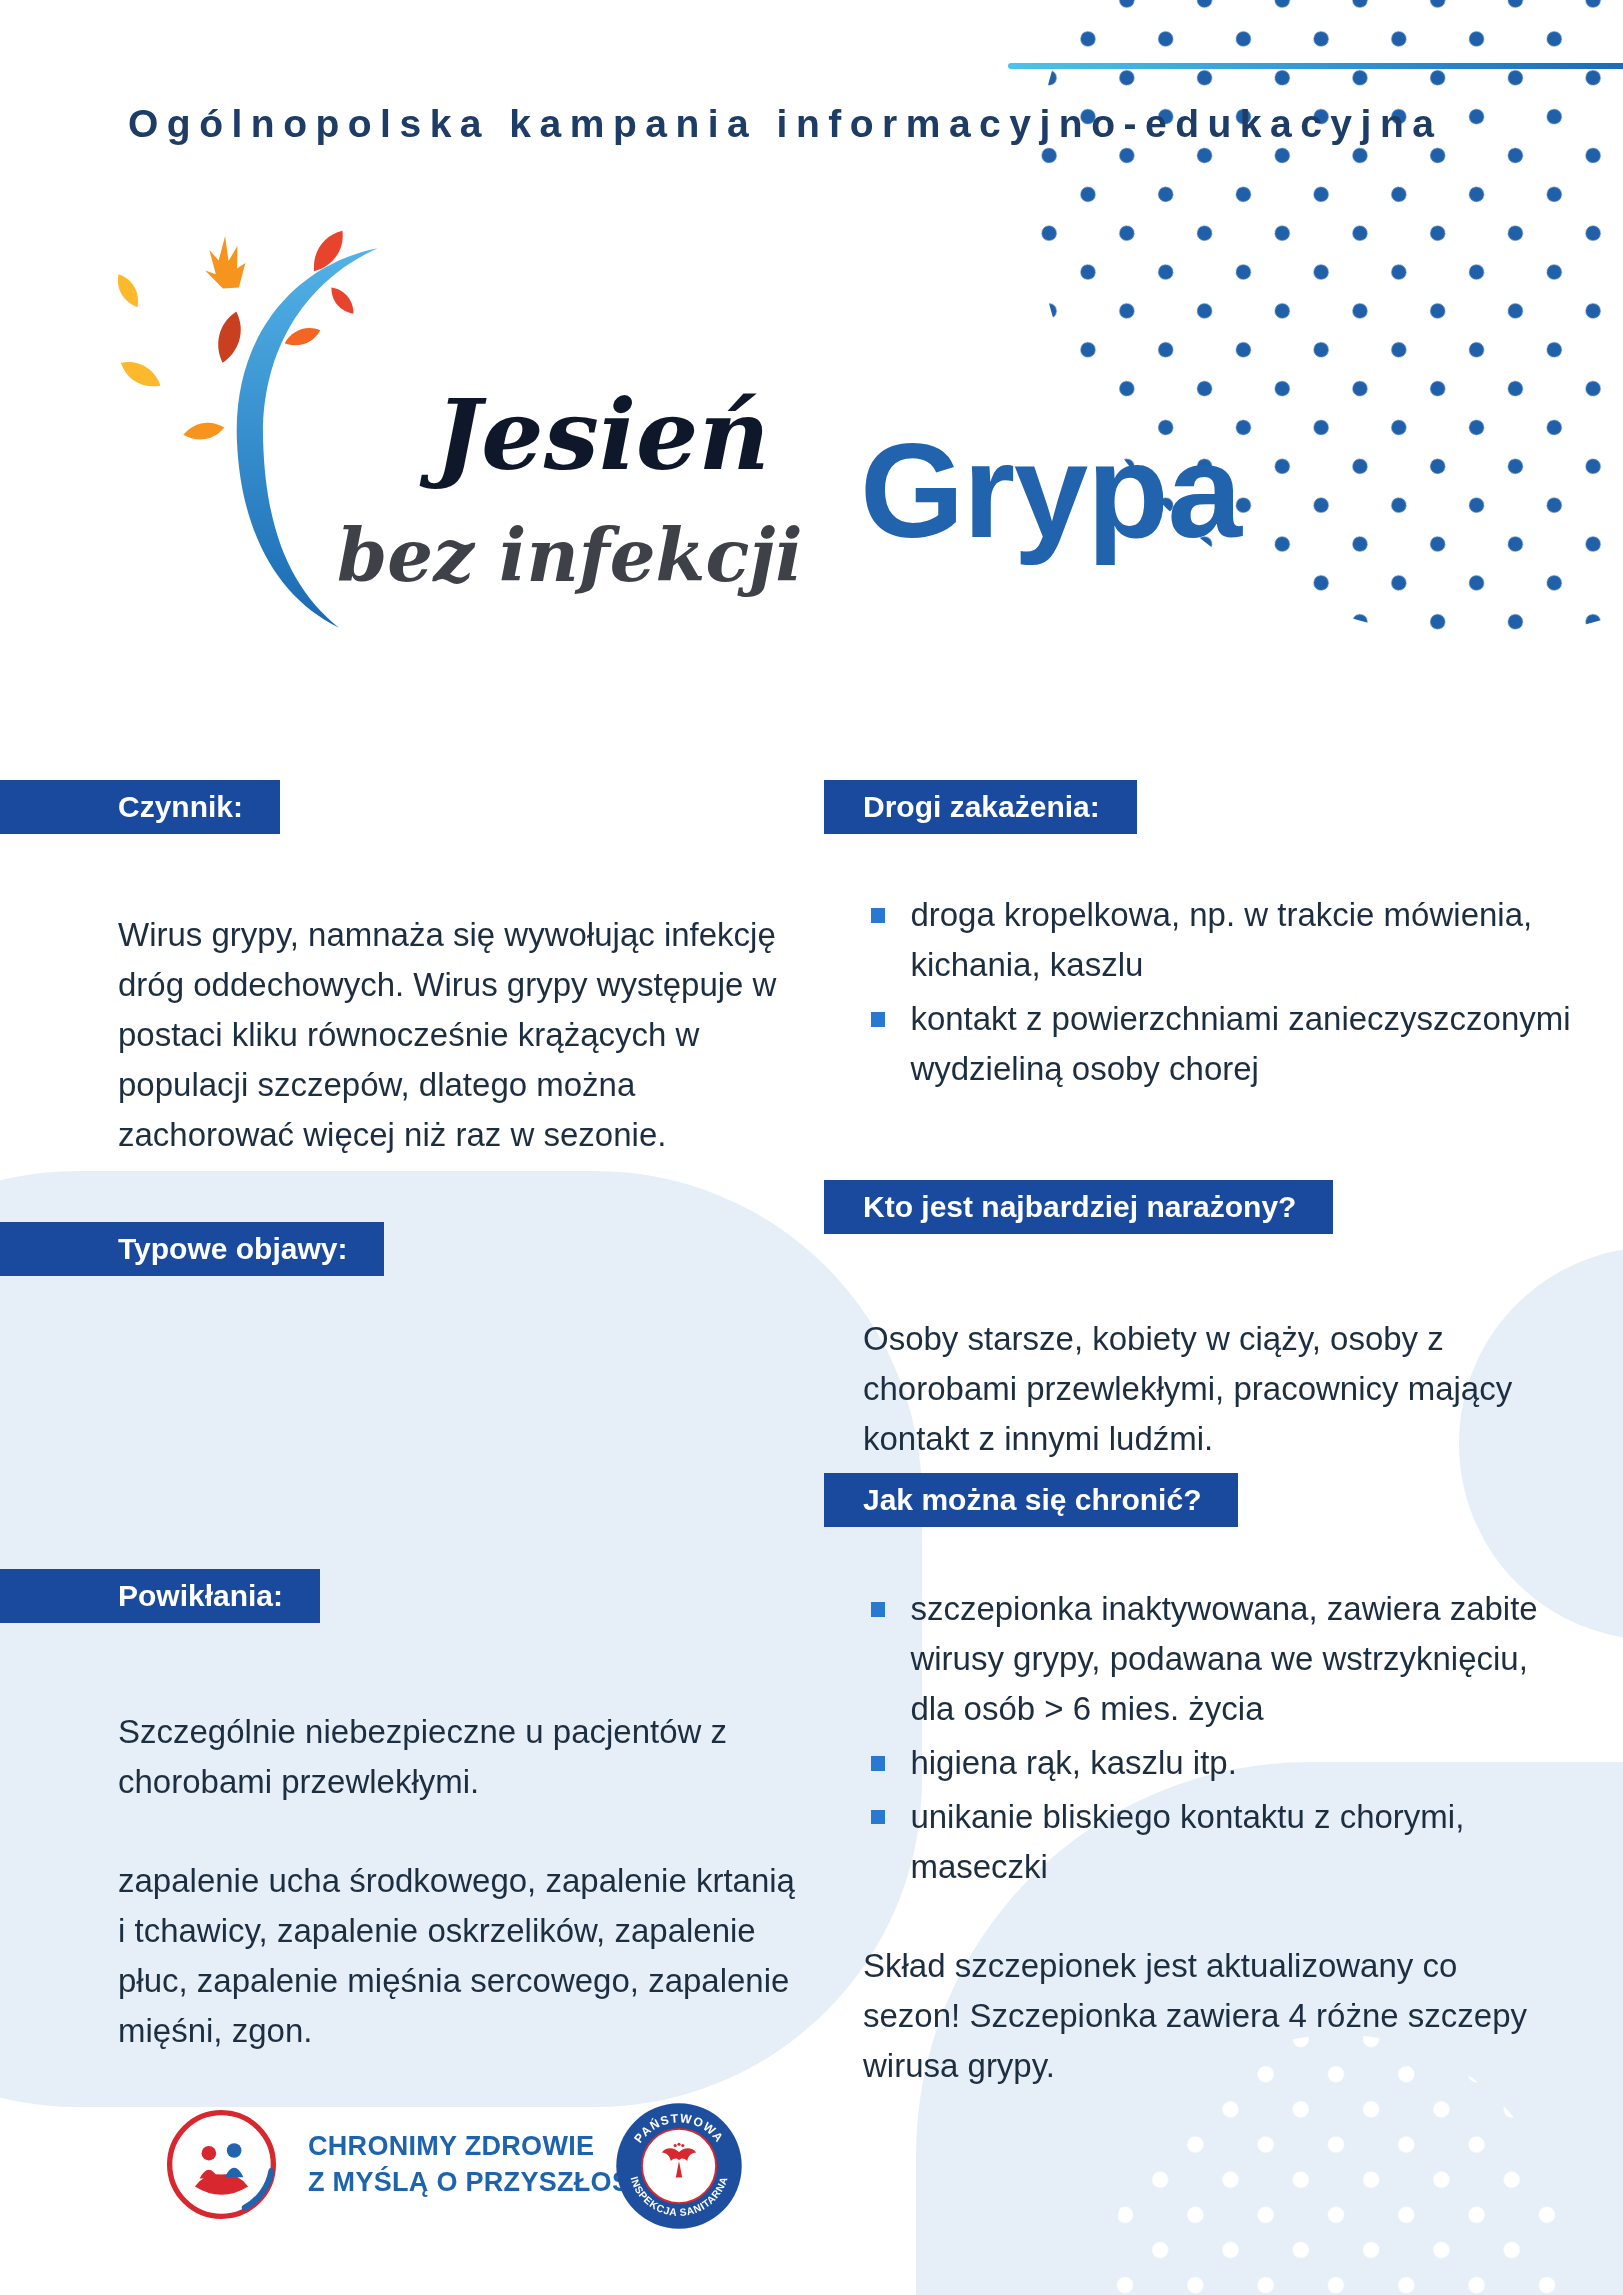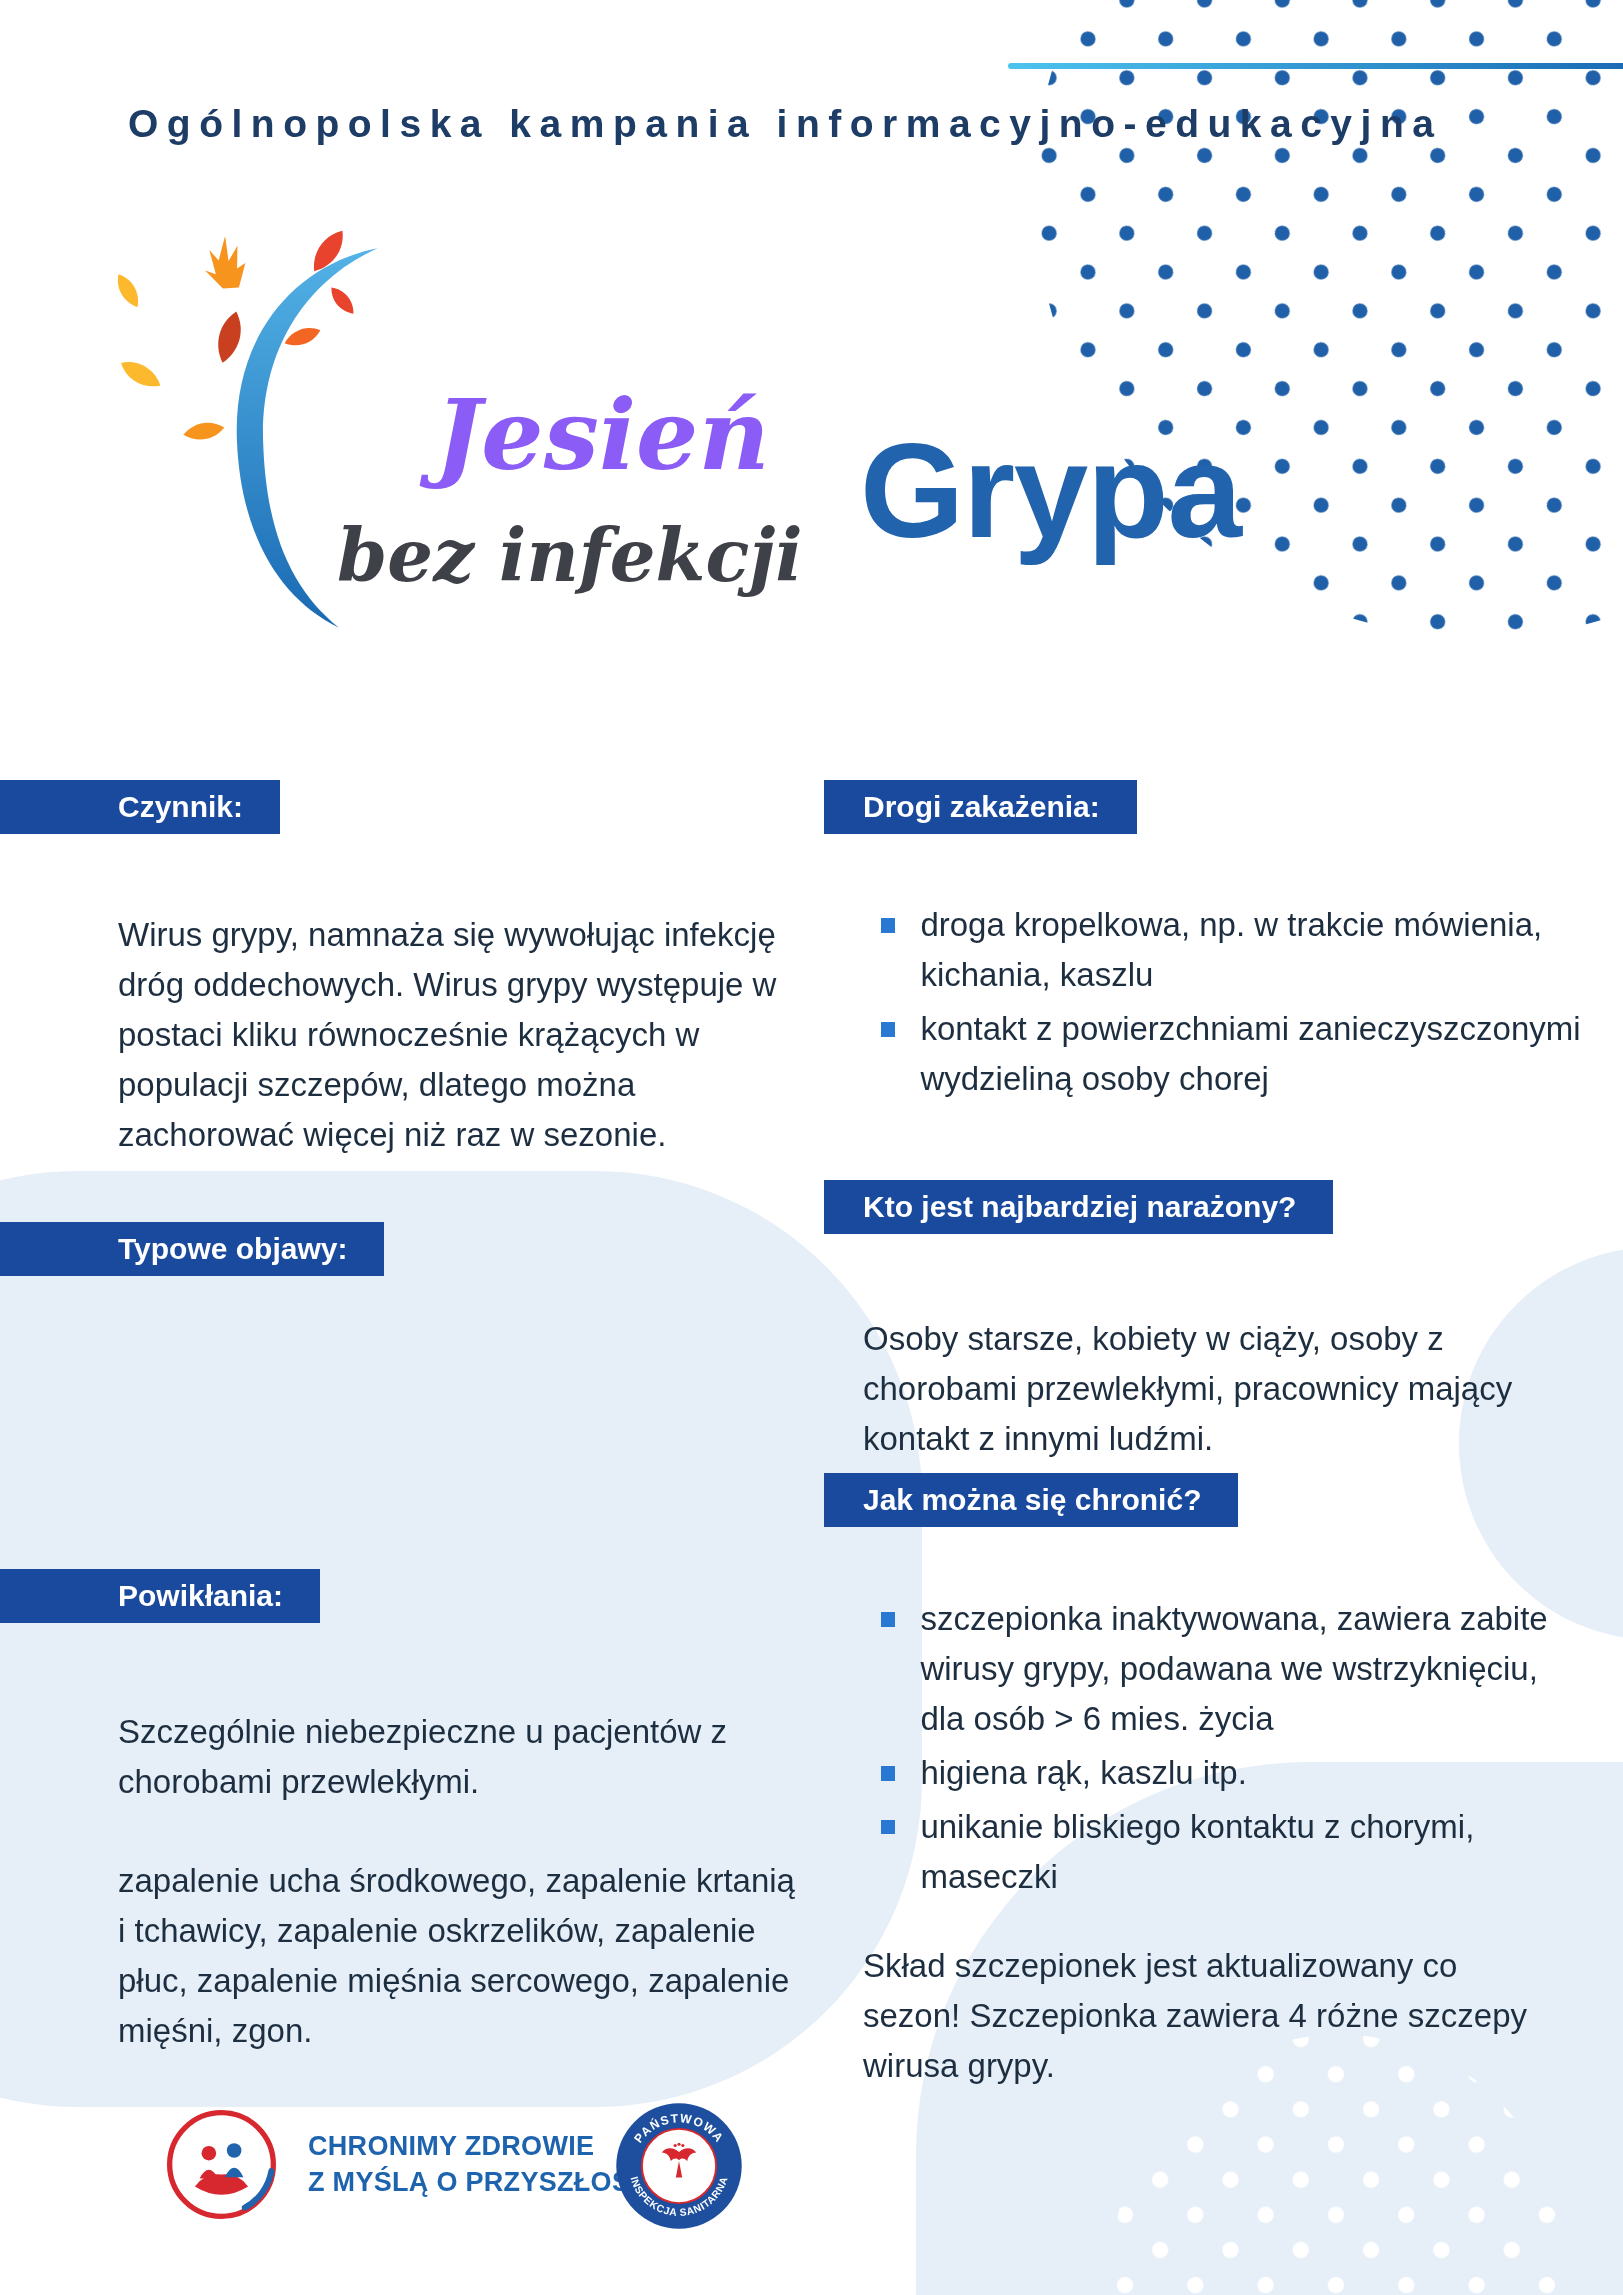--- a/index.html
+++ b/index.html
@@ -20,21 +20,21 @@
   }
   .campaign-title{
     position:absolute;top:92px;left:118px;z-index:2;margin:10px;
     font-size:39px;font-weight:700;letter-spacing:8.5px;color:#1d3c66;white-space:nowrap;
   }
   
   .hero-svg{position:absolute;left:98px;top:209px;z-index:2;}
   .logo-line1{
     position:absolute;left:435px;top:386px;z-index:3;
     font-family:"DejaVu Serif",serif;font-style:italic;font-weight:600;
-    font-size:98px;color:#8b5cf6;line-height:1.0;
+    font-size:98px;color:#0f172a;line-height:1.0;
   }
   .logo-line2{
     position:absolute;left:337px;top:520px;z-index:3;
     font-family:"DejaVu Serif",serif;font-style:italic;font-weight:600;
     font-size:72px;color:#3e4147;line-height:1.0;
   }
   .disease-title{
     position:absolute;left:860px;top:424px;z-index:2;
     font-size:134px;font-weight:700;color:#2263ae;line-height:1;letter-spacing:-1.3px;
   }
@@ -58,21 +58,21 @@
   }
   .col-left{left:118px;}
   .col-right{left:863px;}
   #czynnik-body{top:877px;}
   #objawy-body{top:1322px;}
   #powiklania-body1{top:1674px;}
   #powiklania-body2{top:1823px;}
   #narazeni-body{top:1281px;}
   #note-body{top:1908px;}
   
-  .bullets{position:absolute;z-index:2;left:863px;width:703px;margin:18px;padding:0;list-style:none;}
+  .bullets{position:absolute;z-index:2;left:863px;width:703px;margin:8px;padding:0;list-style:none;}
   #drogi-bullets{top:882px;}
   #ochrona-bullets{top:1576px;}
   .bullets li{display:flex;gap:25px;margin:0 0 3.9px 0;font-size:33px;line-height:50px;color:#1d2e40;}
   .sq{flex:none;width:14.4px;height:14.4px;margin-top:18.3px;background:#2979d2;}
   
   .footer-logo{position:absolute;left:165px;top:2108px;z-index:2;}
   .slogan{position:absolute;left:308px;top:2128px;z-index:2;
     font-size:27px;font-weight:700;color:#1e63ad;line-height:36px;letter-spacing:0.3px;}
   .badge{position:absolute;left:615px;top:2102px;z-index:2;}
 </style>

